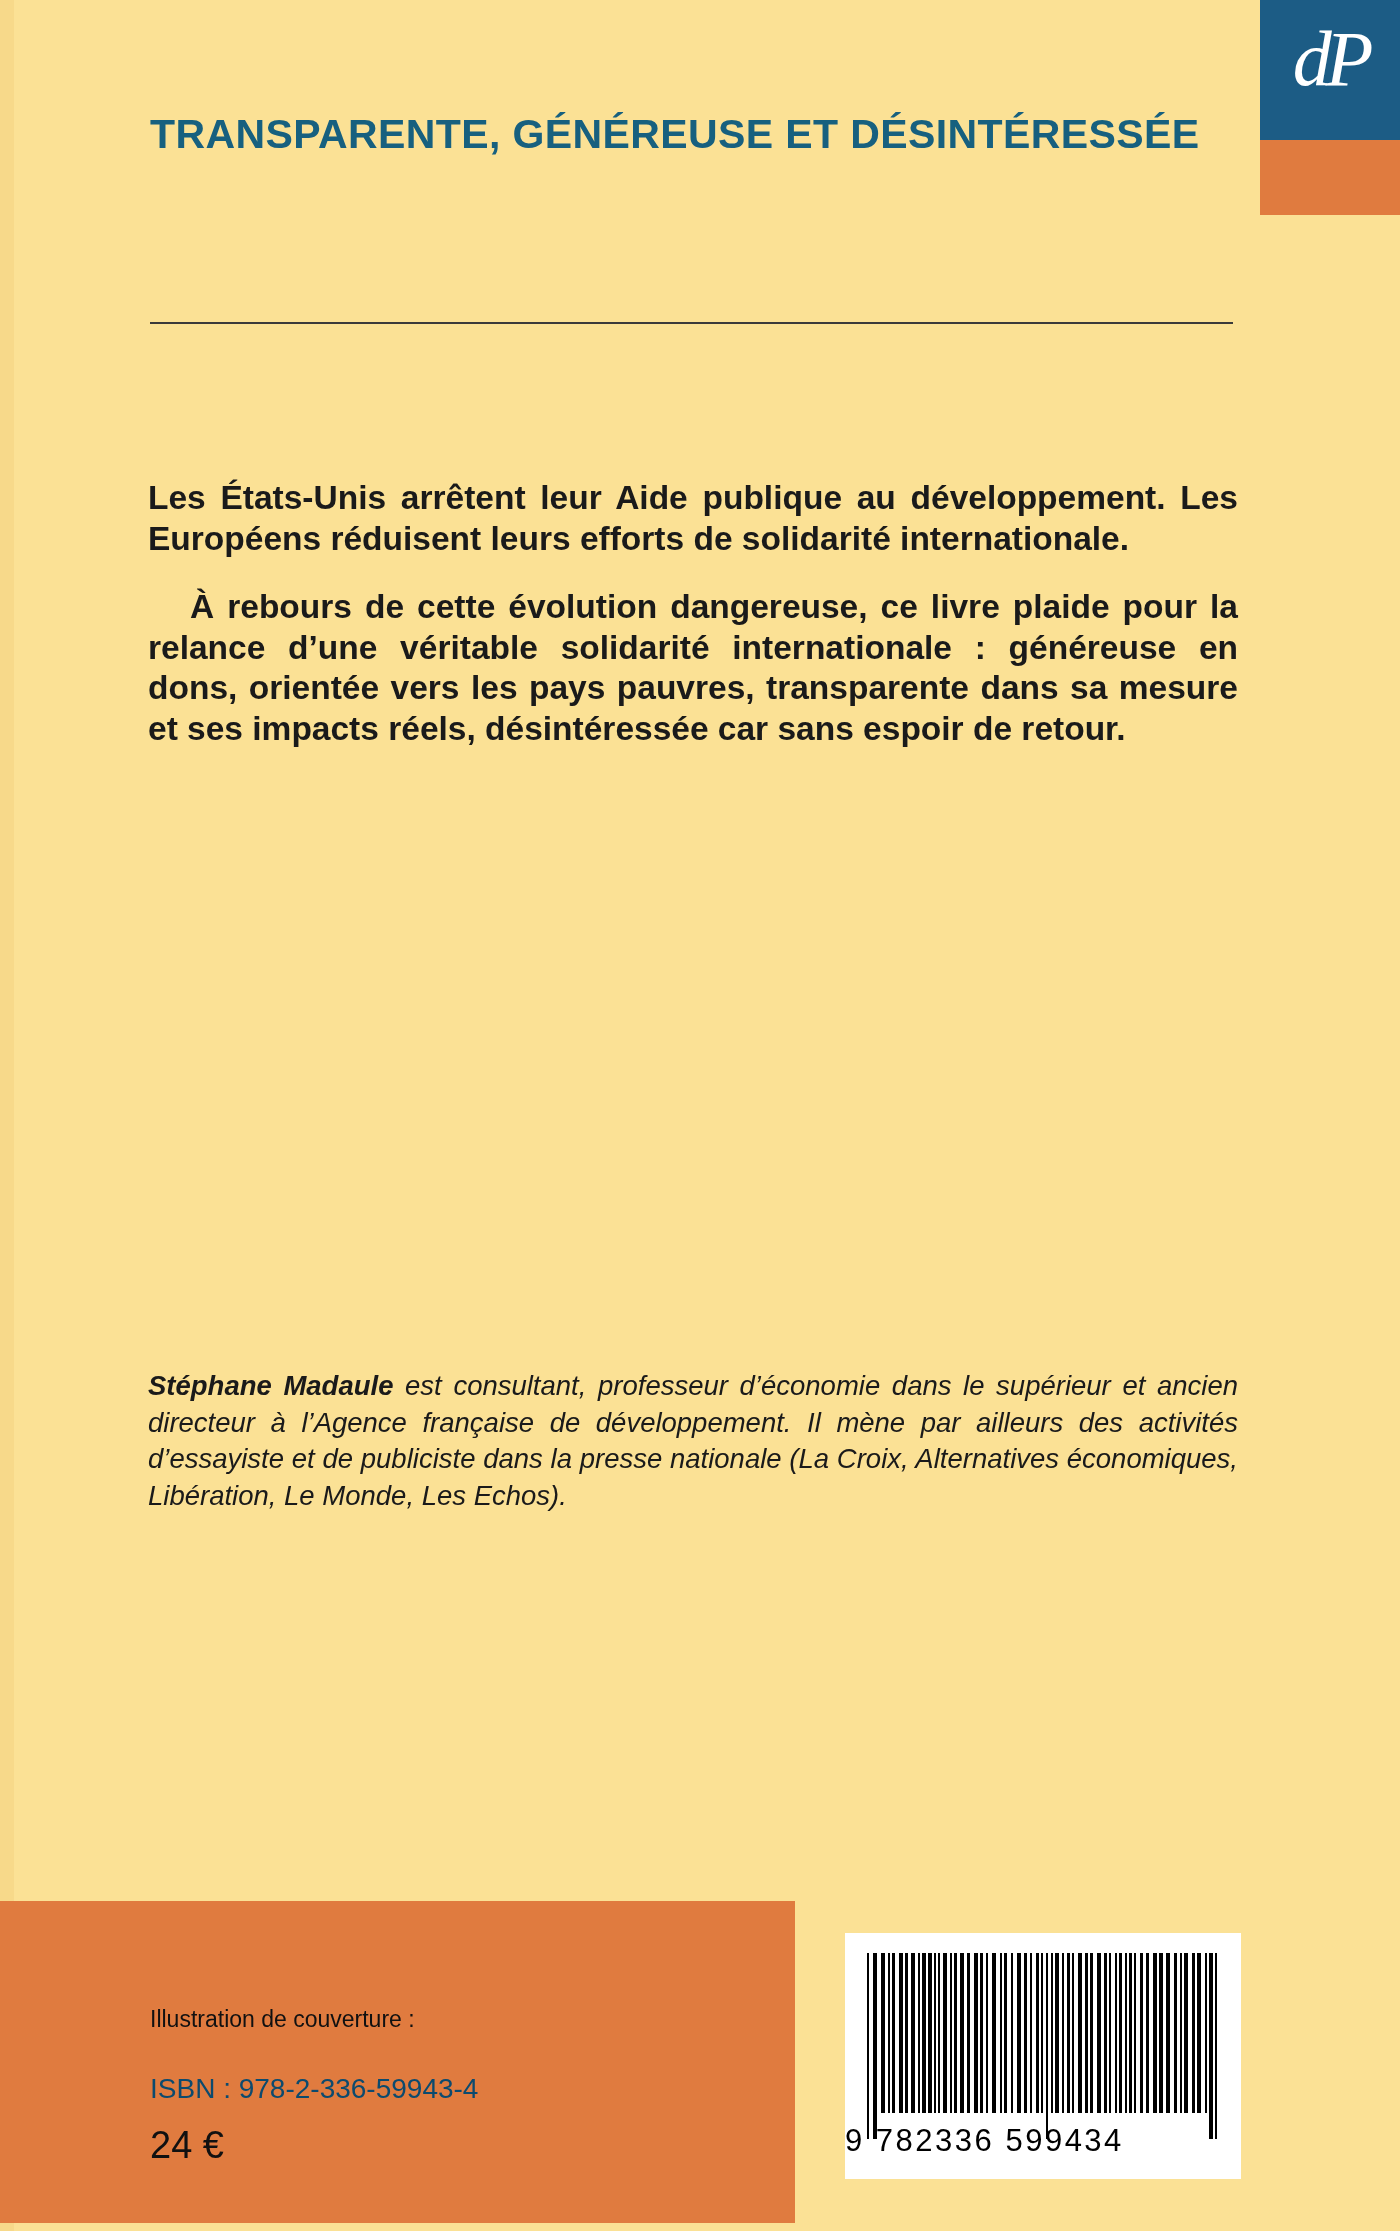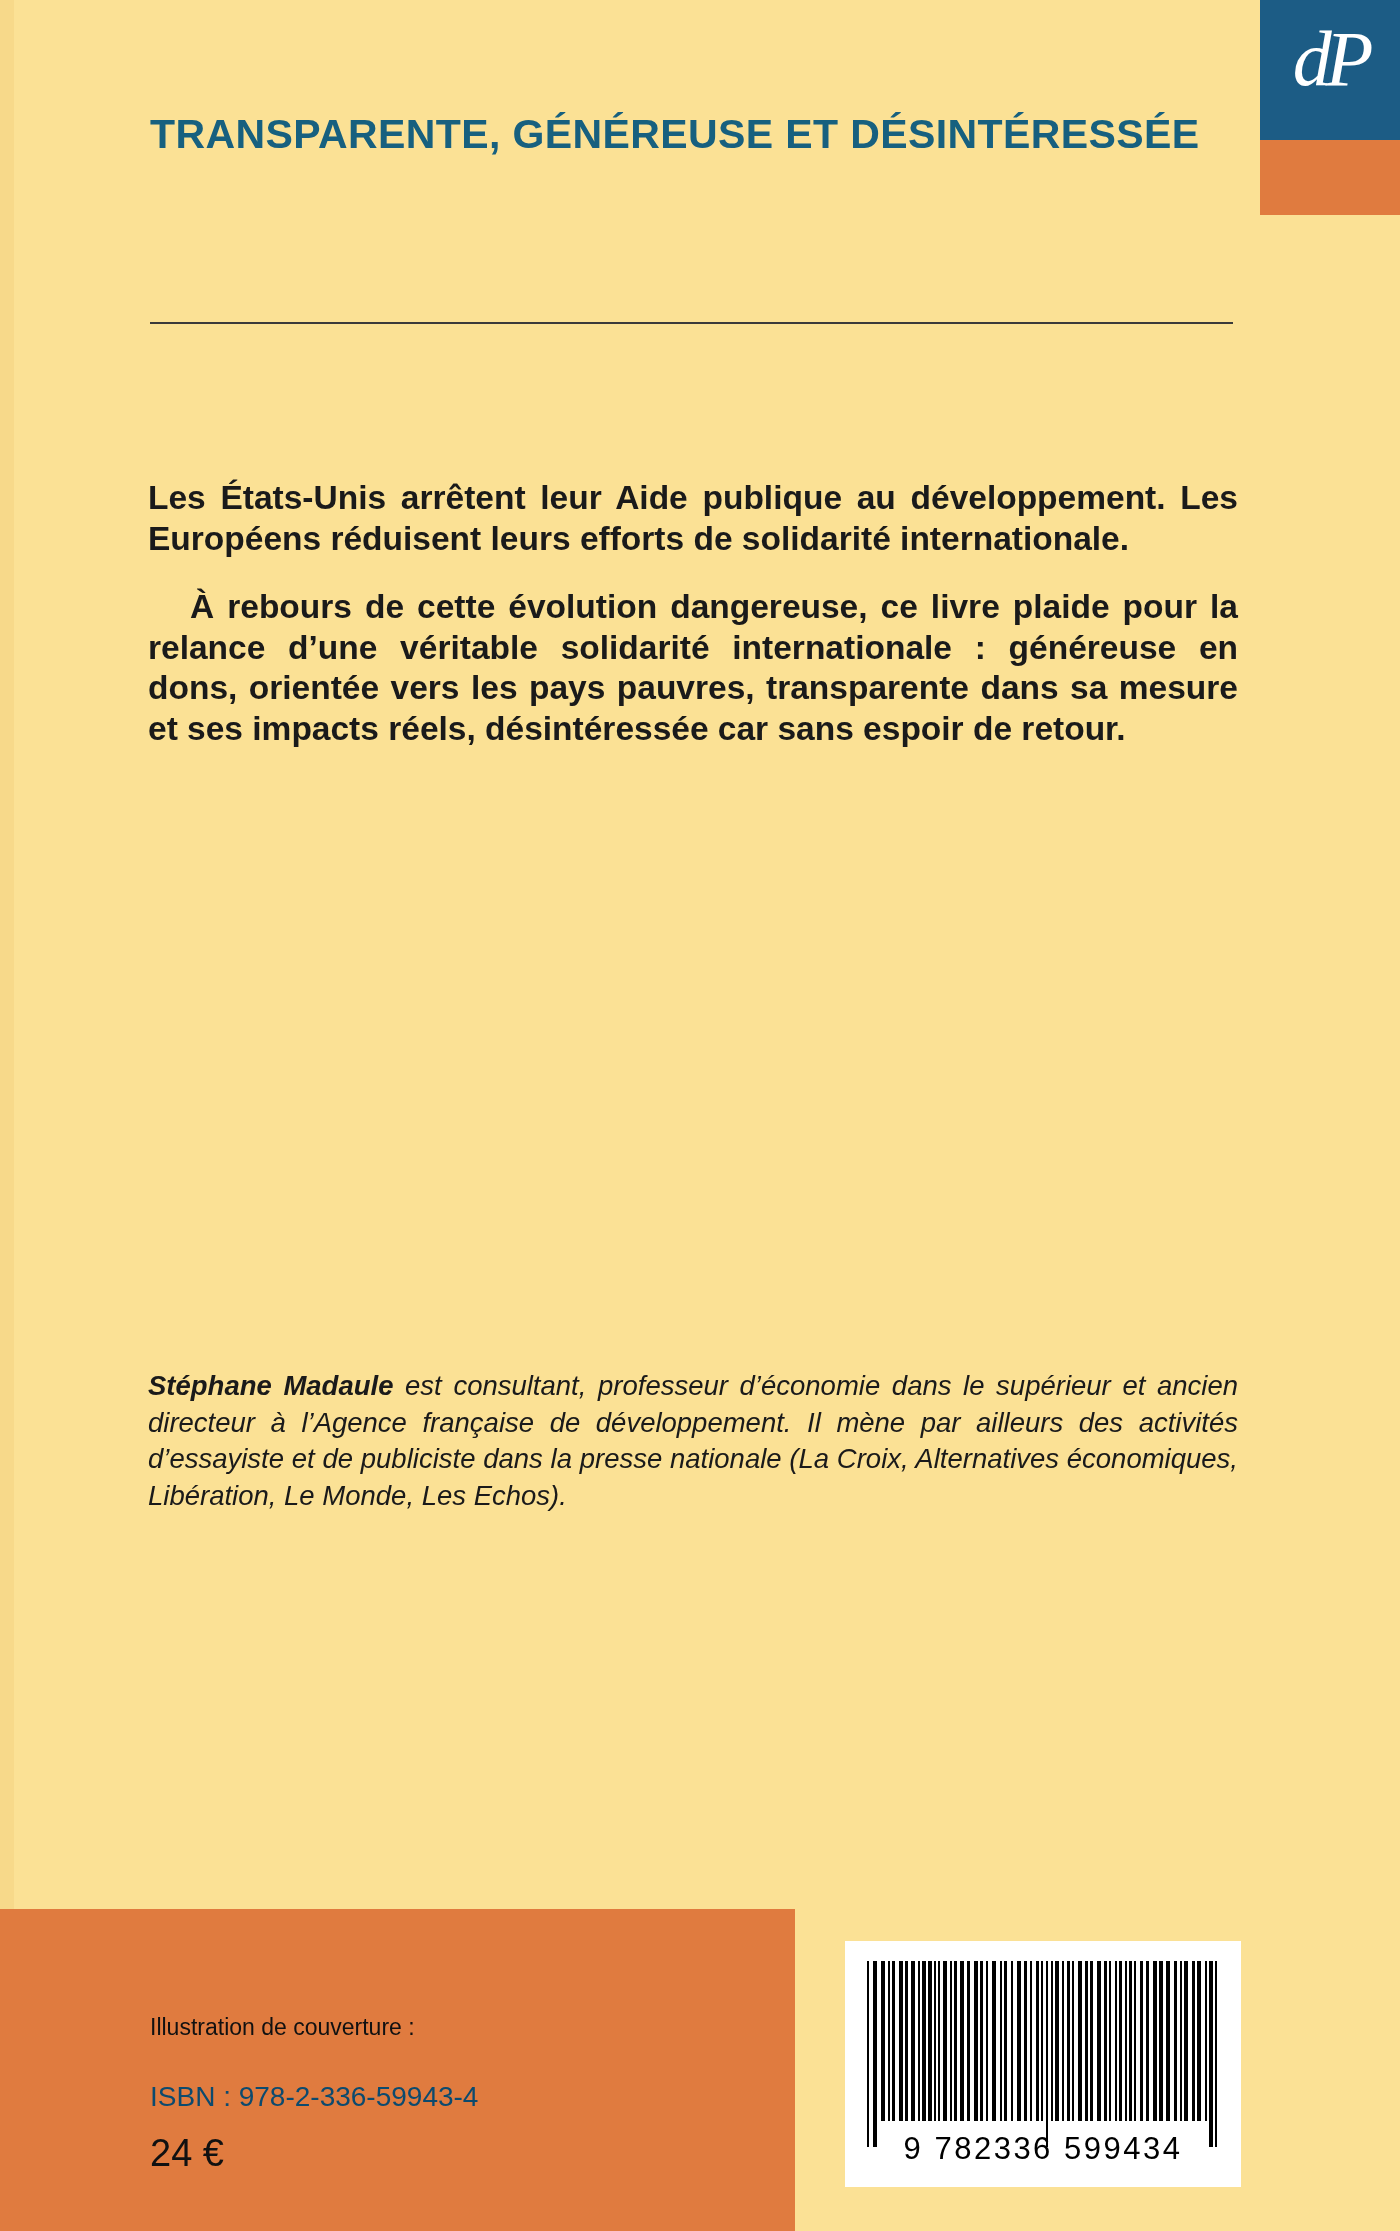--- a/index.html
+++ b/index.html
@@ -132,21 +132,21 @@
   .bio .author-name {
     font-weight: bold;
     font-style: italic;
     margin-top: 28px;
   }
 
   
   .bottom-bar {
     position: absolute;
     left: 0;
-    bottom: 0;
+    bottom: 8px;
     width: 1300px;
     height: 322px;
     background: #fbe195;
   }
   .orange-panel {
     position: absolute;
     left: 0;
     bottom: 0;
     width: 795px;
     height: 322px;
@@ -197,21 +197,21 @@
   .barcode-bars i {
     display: block;
     background: #000000;
     height: 100%;
   }
   .barcode-digits {
     position: absolute;
     left: 0;
     top: 190px;
     width: 396px;
-    text-align: center;
+    text-align: left;
     font-family: "Liberation Sans", sans-serif;
     font-size: 31px;
     letter-spacing: 2.5px;
     color: #000000;
   }
 </style>
 </head>
 <body>
 
 <div class="cover">

